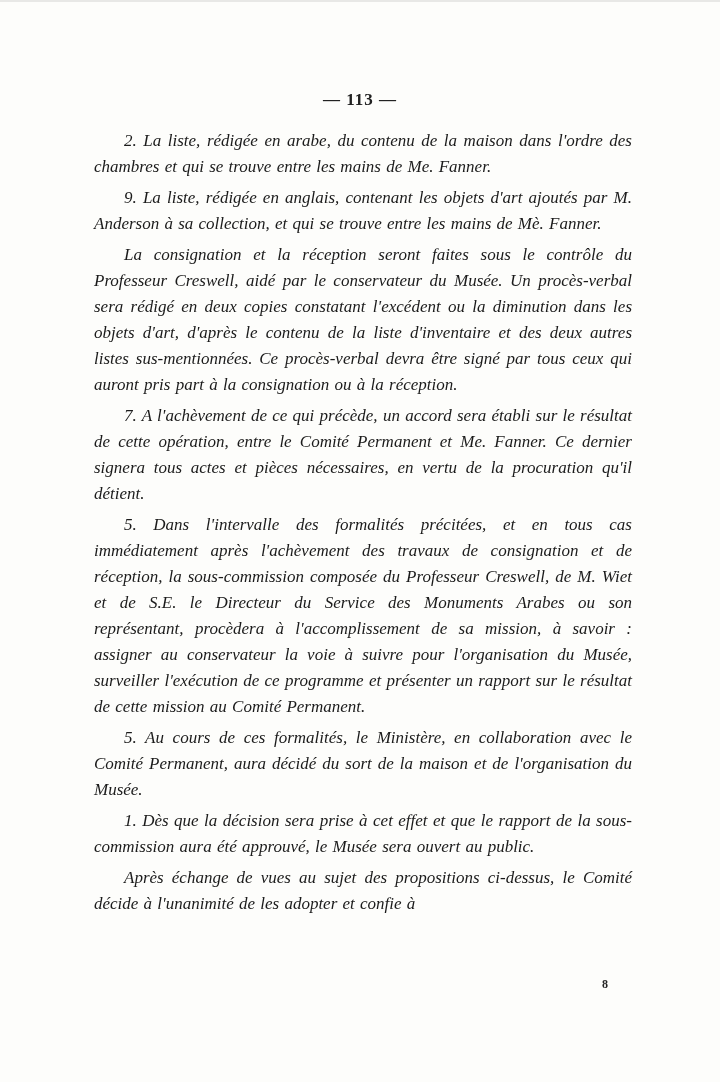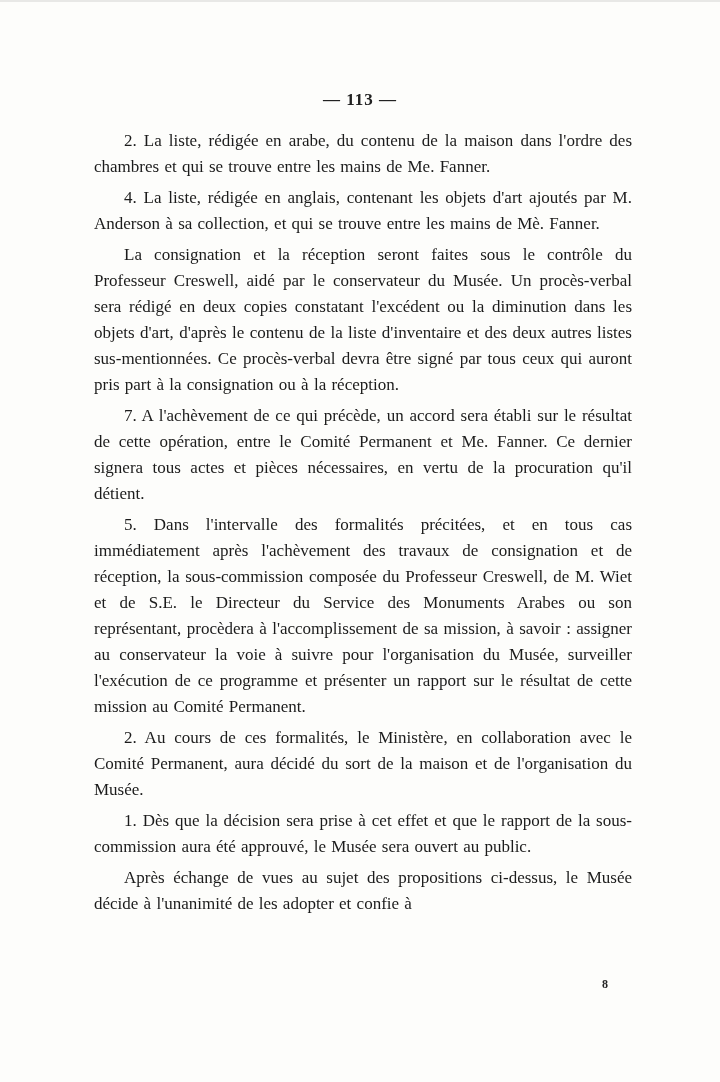--- a/index.html
+++ b/index.html
@@ -36,43 +36,44 @@
     width: 538px;
     font-size: 17px;
     line-height: 26px;
     text-align: justify;
     color: #1b1b1b;
   }
   .para {
     text-indent: 30px;
     margin: 0 0 5px 0;
     word-spacing: 1px;
+    font-style: italic;
   }
   .signature-mark {
     position: absolute;
     right: 112px;
     bottom: 92px;
     font-size: 12px;
     font-weight: bold;
     color: #222;
   }
 </style>
 </head>
 <body>
 
 <div class="page">
 
   <div class="page-number">— 113 —</div>
 
   <div class="text-block">
     <p class="para">2. La liste, rédigée en arabe, du contenu de la maison dans l'ordre des chambres et qui se trouve entre les mains de Me. Fanner.</p>
-    <p class="para">4. La liste, rédigée en anglais, contenant les objets d'art ajoutés par M. Anderson à sa collection, et qui se trouve entre les mains de Mè. Fanner.</p>
+    <p class="para">9. La liste, rédigée en anglais, contenant les objets d'art ajoutés par M. Anderson à sa collection, et qui se trouve entre les mains de Mè. Fanner.</p>
     <p class="para">La consignation et la réception seront faites sous le contrôle du Professeur Creswell, aidé par le conservateur du Musée. Un procès-verbal sera rédigé en deux copies constatant l'excédent ou la diminution dans les objets d'art, d'après le contenu de la liste d'inventaire et des deux autres listes sus-mentionnées. Ce procès-verbal devra être signé par tous ceux qui auront pris part à la consignation ou à la réception.</p>
     <p class="para">7. A l'achèvement de ce qui précède, un accord sera établi sur le résultat de cette opération, entre le Comité Permanent et Me. Fanner. Ce dernier signera tous actes et pièces nécessaires, en vertu de la procuration qu'il détient.</p>
     <p class="para">5. Dans l'intervalle des formalités précitées, et en tous cas immédiatement après l'achèvement des travaux de consignation et de réception, la sous-commission composée du Professeur Creswell, de M. Wiet et de S.E. le Directeur du Service des Monuments Arabes ou son représentant, procèdera à l'accomplissement de sa mission, à savoir : assigner au conservateur la voie à suivre pour l'organisation du Musée, surveiller l'exécution de ce programme et présenter un rapport sur le résultat de cette mission au Comité Permanent.</p>
-    <p class="para">2. Au cours de ces formalités, le Ministère, en collaboration avec le Comité Permanent, aura décidé du sort de la maison et de l'organisation du Musée.</p>
+    <p class="para">5. Au cours de ces formalités, le Ministère, en collaboration avec le Comité Permanent, aura décidé du sort de la maison et de l'organisation du Musée.</p>
     <p class="para">1. Dès que la décision sera prise à cet effet et que le rapport de la sous-commission aura été approuvé, le Musée sera ouvert au public.</p>
-    <p class="para">Après échange de vues au sujet des propositions ci-dessus, le Musée décide à l'unanimité de les adopter et confie à</p>
+    <p class="para">Après échange de vues au sujet des propositions ci-dessus, le Comité décide à l'unanimité de les adopter et confie à</p>
   </div>
 
   <div class="signature-mark">8</div>
 
 </div>
 
 </body></html>

